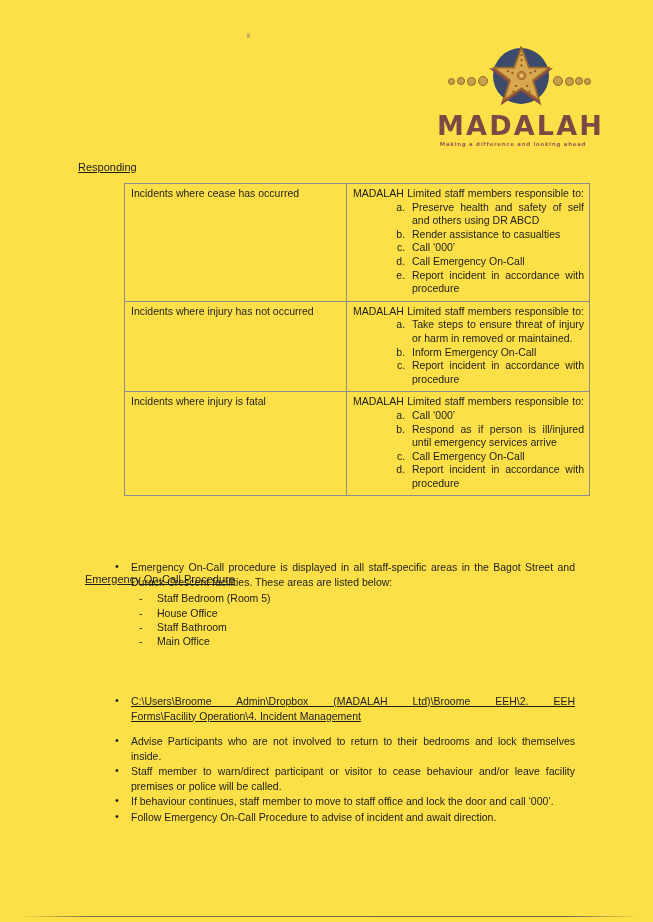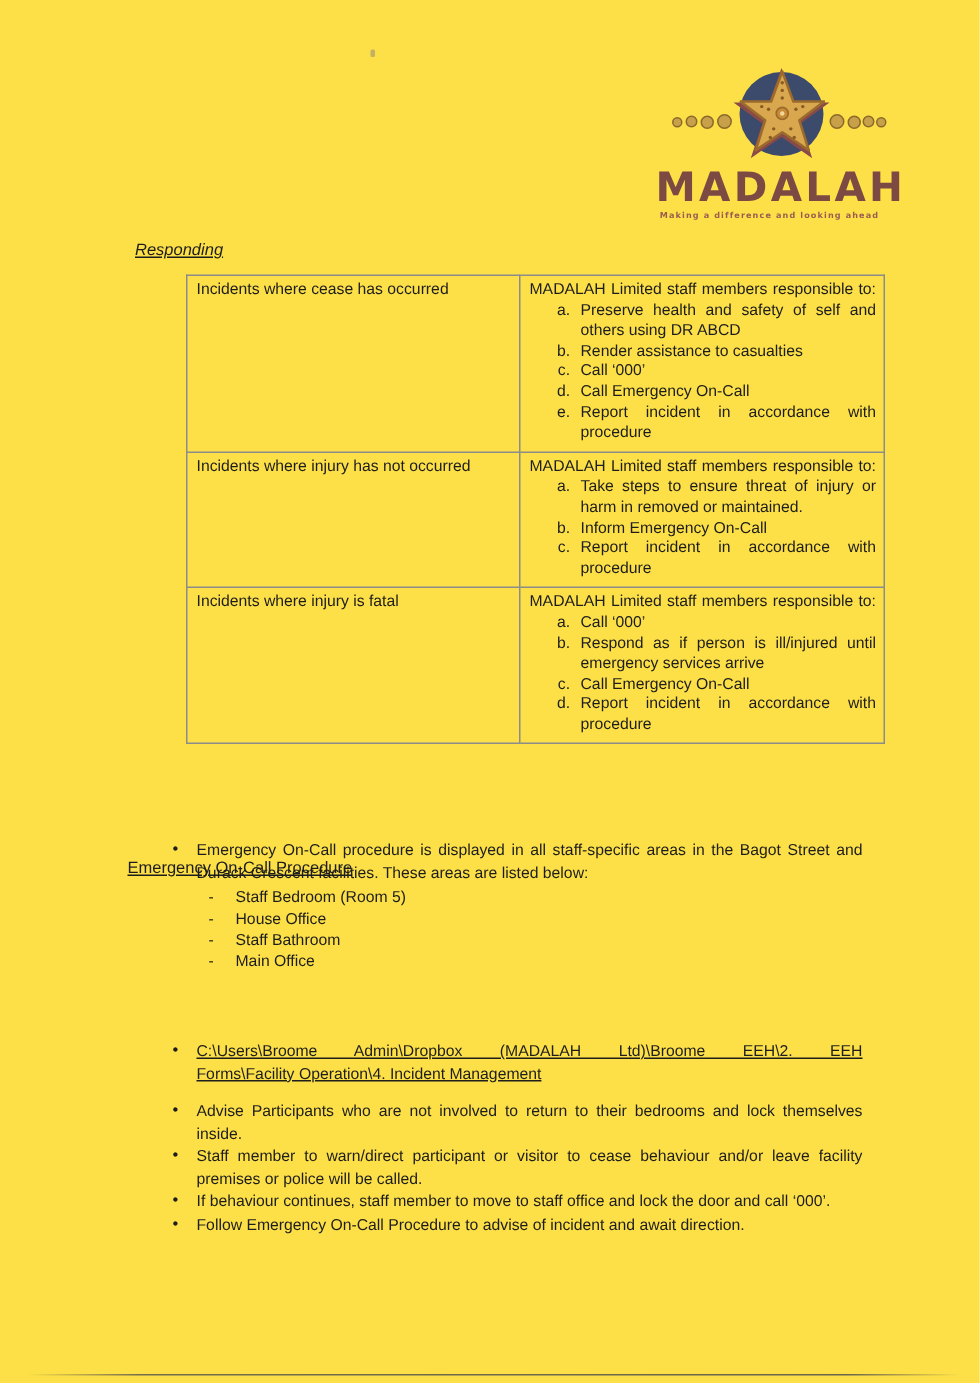--- a/index.html
+++ b/index.html
@@ -90,21 +90,21 @@
     font-family: "DejaVu Sans", sans-serif;
   }
 
   
   .section-heading {
     position: absolute;
     font-size: 11px;
     text-decoration: underline;
     white-space: nowrap;
   }
-  #heading-responding { left: 90px; top: 161px; font-style: italic; }
+  #heading-responding { left: 78px; top: 161px; }
   #heading-oncall     { left: 85px; top: 533px; margin-top: 40px; }
   #heading-nonevac    { left: 85px; top: 708px; }
 
   
   .resp-table {
     position: absolute;
     left: 124px;
     top: 183px;
     width: 441px;
     border-collapse: collapse;
@@ -126,20 +126,21 @@
   }
   ol.alpha {
     list-style: lower-alpha;
     margin: 0;
     padding-left: 30px;
   }
   ol.alpha li {
     padding-left: 4px;
     text-align: justify;
     margin-bottom: 0;
+    margin-left: 25px;
   }
 
   
   .blocklist {
     position: absolute;
     margin: 0;
     padding: 0;
     list-style: none;
     font-size: 10.5px;
     line-height: 14.6px;

